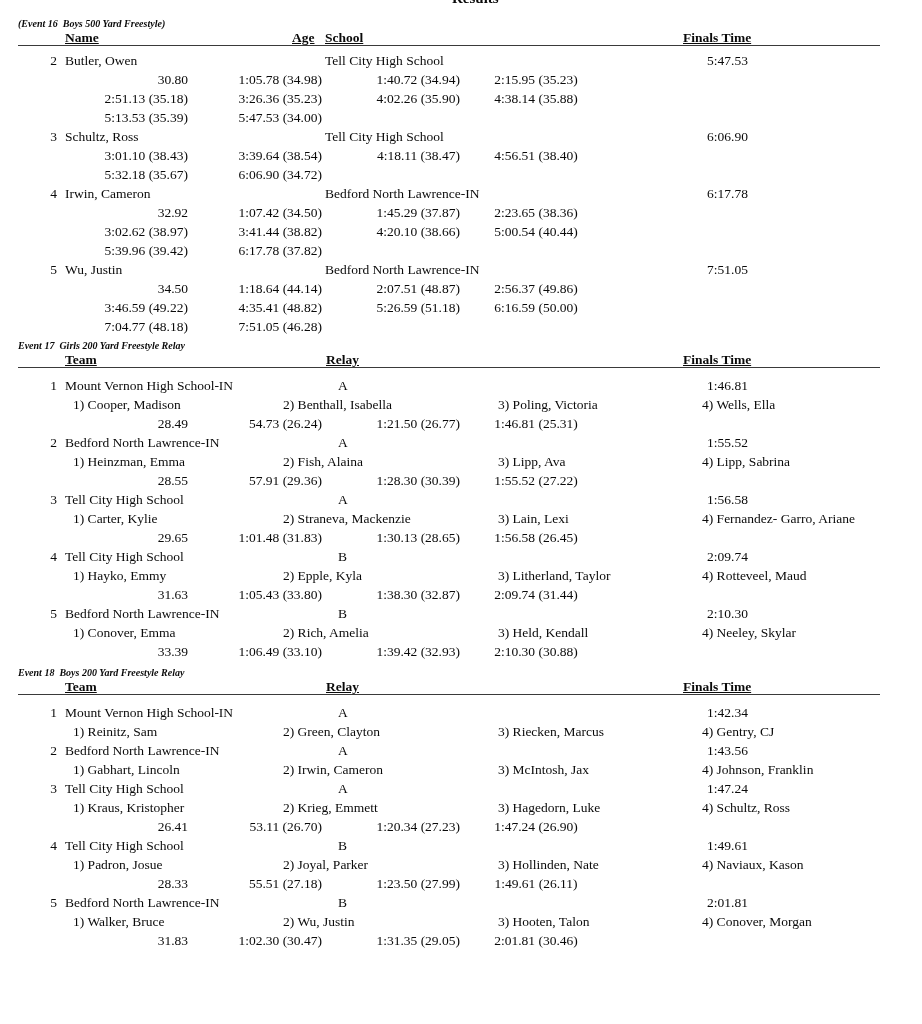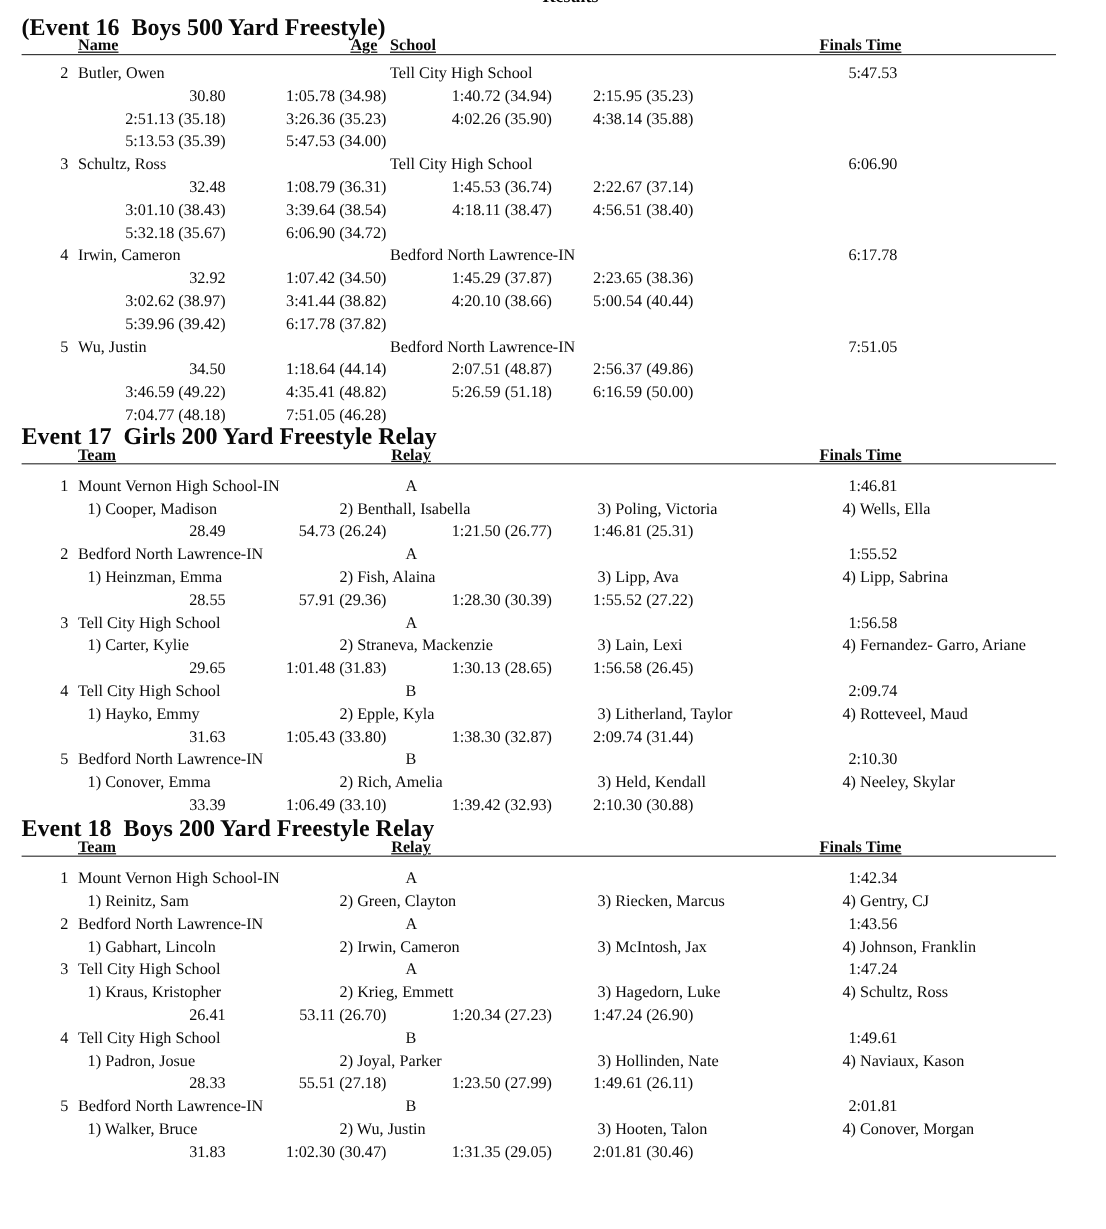--- a/index.html
+++ b/index.html
@@ -11,21 +11,21 @@
     font-family:"Liberation Serif",serif;
     font-size:13.5px;
     color:#0a0a0a;
   }
   .title{
     position:absolute;top:-10px;left:452px;
     font-weight:700;font-size:15px;white-space:pre;
   }
   section.event{display:block;}
   section.event .eh{
-    margin-left:18px;font-weight:700;font-size:20px;line-height:17px;white-space:pre;
+    margin-left:18px;font-weight:700;font-size:10px;line-height:17px;white-space:pre;font-style:italic;
   }
   .ch{
     position:relative;margin-left:18px;width:862px;height:13px;
     border-bottom:1.6px solid #3a3a3a;
   }
   .ch span{
     position:absolute;top:-2px;font-weight:700;line-height:15px;
     text-decoration:underline;white-space:pre;
   }
   .h-name{left:47px}.h-age{left:274px}.h-school{left:307px}
@@ -61,21 +61,20 @@
           <span class="h-age">Age</span>
           <span class="h-school">School</span>
           <span class="h-finals">Finals Time</span>
         </div>
     <div class="rows">
           <div class="row"><span class="place">2</span><span class="pname">Butler, Owen</span><span class="school">Tell City High School</span><span class="finals">5:47.53</span></div>
           <div class="row"><span class="s1">30.80</span><span class="s2">1:05.78 (34.98)</span><span class="s3">1:40.72 (34.94)</span><span class="s4">2:15.95 (35.23)</span></div>
           <div class="row"><span class="s1">2:51.13 (35.18)</span><span class="s2">3:26.36 (35.23)</span><span class="s3">4:02.26 (35.90)</span><span class="s4">4:38.14 (35.88)</span></div>
           <div class="row"><span class="s1">5:13.53 (35.39)</span><span class="s2">5:47.53 (34.00)</span></div>
           <div class="row"><span class="place">3</span><span class="pname">Schultz, Ross</span><span class="school">Tell City High School</span><span class="finals">6:06.90</span></div>
-          <div class="row"><span class="s1">32.48</span><span class="s2">1:08.79 (36.31)</span><span class="s3">1:45.53 (36.74)</span><span class="s4">2:22.67 (37.14)</span></div>
           <div class="row"><span class="s1">3:01.10 (38.43)</span><span class="s2">3:39.64 (38.54)</span><span class="s3">4:18.11 (38.47)</span><span class="s4">4:56.51 (38.40)</span></div>
           <div class="row"><span class="s1">5:32.18 (35.67)</span><span class="s2">6:06.90 (34.72)</span></div>
           <div class="row"><span class="place">4</span><span class="pname">Irwin, Cameron</span><span class="school">Bedford North Lawrence-IN</span><span class="finals">6:17.78</span></div>
           <div class="row"><span class="s1">32.92</span><span class="s2">1:07.42 (34.50)</span><span class="s3">1:45.29 (37.87)</span><span class="s4">2:23.65 (38.36)</span></div>
           <div class="row"><span class="s1">3:02.62 (38.97)</span><span class="s2">3:41.44 (38.82)</span><span class="s3">4:20.10 (38.66)</span><span class="s4">5:00.54 (40.44)</span></div>
           <div class="row"><span class="s1">5:39.96 (39.42)</span><span class="s2">6:17.78 (37.82)</span></div>
           <div class="row"><span class="place">5</span><span class="pname">Wu, Justin</span><span class="school">Bedford North Lawrence-IN</span><span class="finals">7:51.05</span></div>
           <div class="row"><span class="s1">34.50</span><span class="s2">1:18.64 (44.14)</span><span class="s3">2:07.51 (48.87)</span><span class="s4">2:56.37 (49.86)</span></div>
           <div class="row"><span class="s1">3:46.59 (49.22)</span><span class="s2">4:35.41 (48.82)</span><span class="s3">5:26.59 (51.18)</span><span class="s4">6:16.59 (50.00)</span></div>
           <div class="row"><span class="s1">7:04.77 (48.18)</span><span class="s2">7:51.05 (46.28)</span></div>

